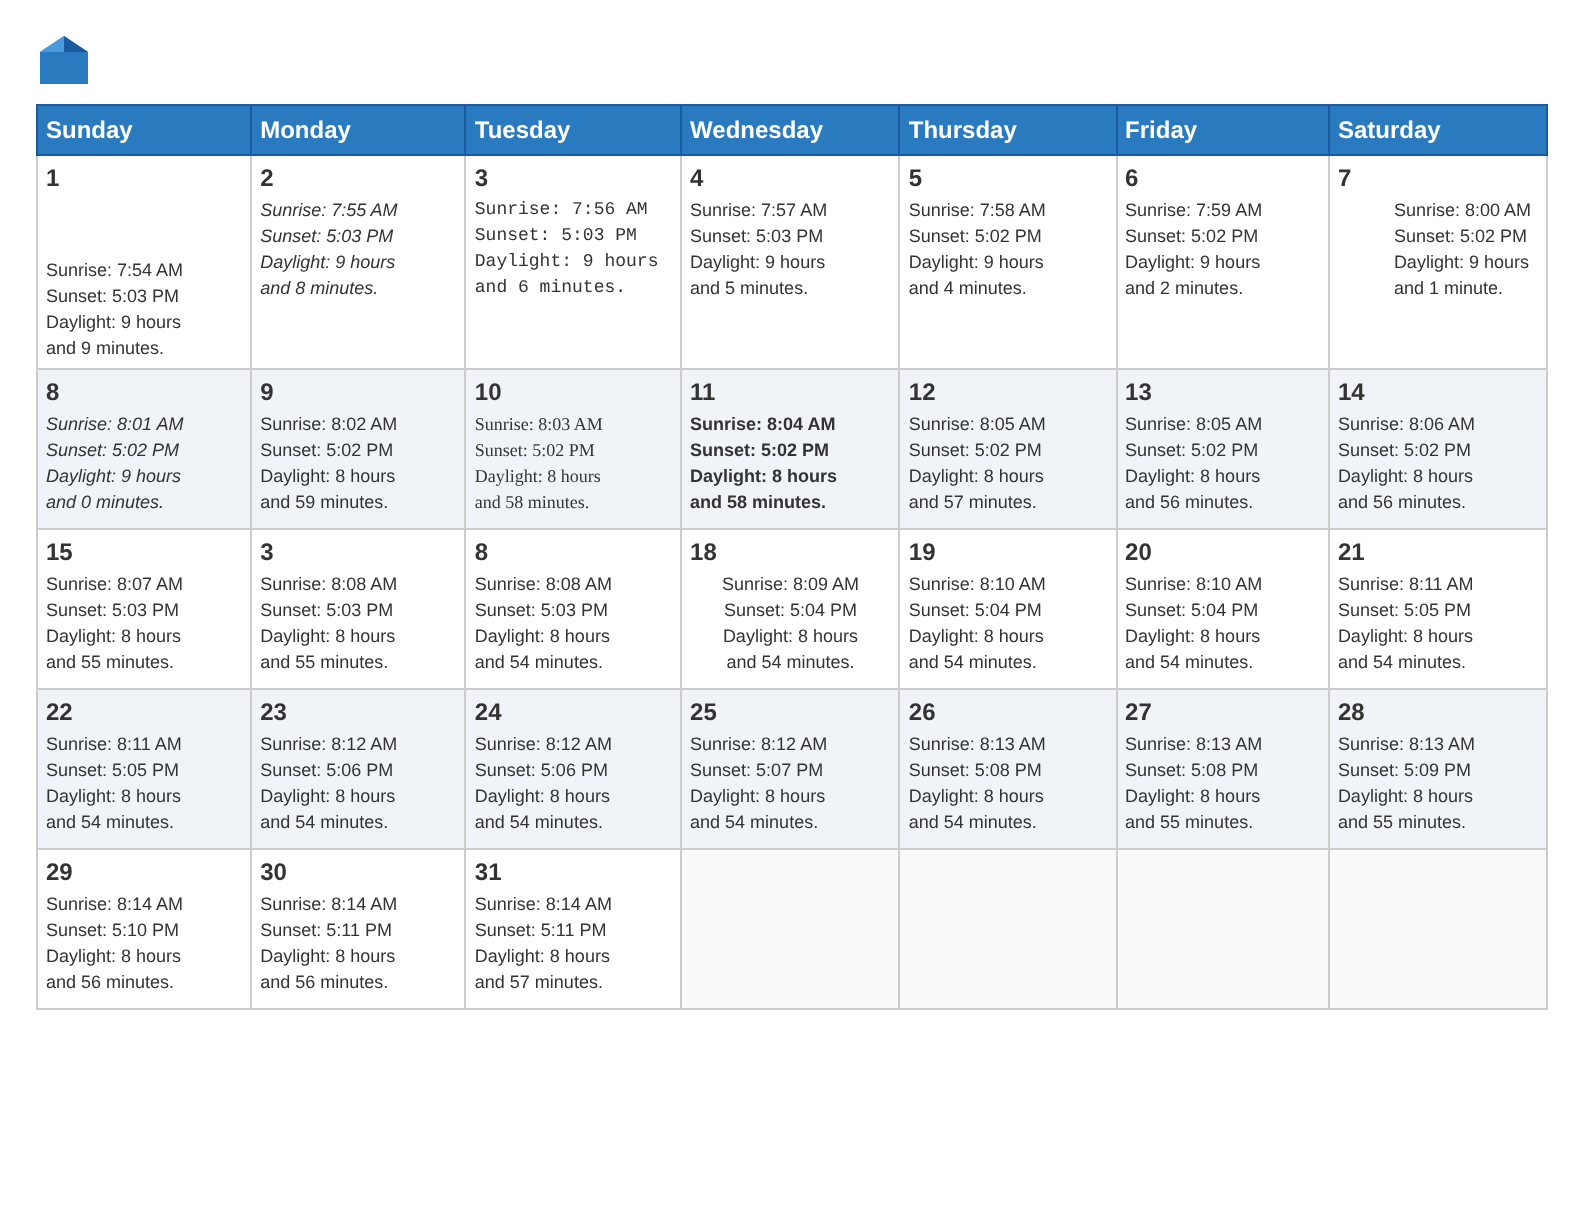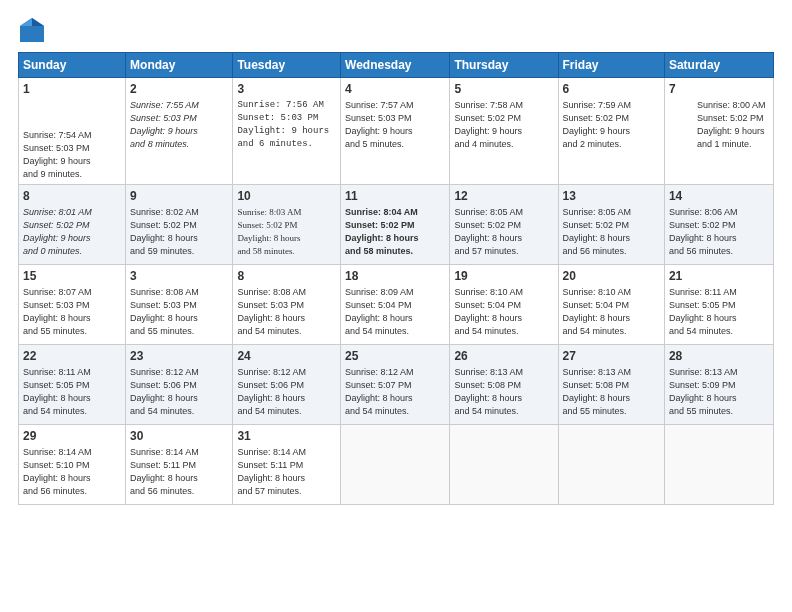--- a/index.html
+++ b/index.html
@@ -248,21 +248,21 @@
           </td>
           <td>
             <span class="day-number">8</span>
             <div class="day-info" style="white-space: pre-wrap;">Sunrise: 8:08 AM
 Sunset: 5:03 PM
 Daylight: 8 hours
 and 54 minutes.</div>
           </td>
           <td>
             <span class="day-number">18</span>
-            <div class="day-info" style="white-space: pre-wrap;">Sunrise: 8:09 AM
+            <div class="day-info" style="white-space: pre-wrap; text-align: center;">Sunrise: 8:09 AM
 Sunset: 5:04 PM
 Daylight: 8 hours
 and 54 minutes.</div>
           </td>
           <td>
             <span class="day-number">19</span>
             <div class="day-info" style="white-space: pre-wrap;">Sunrise: 8:10 AM
 Sunset: 5:04 PM
 Daylight: 8 hours
 and 54 minutes.</div>

